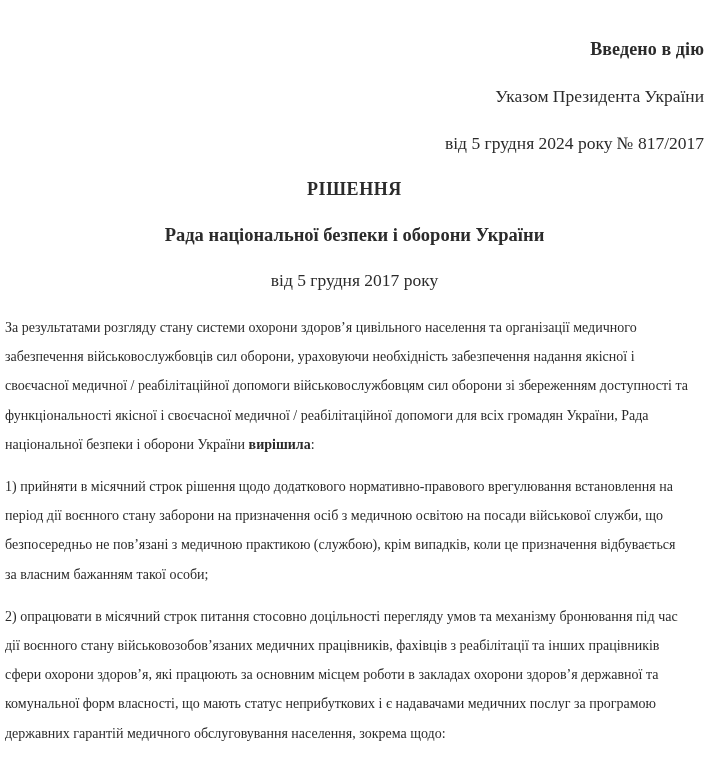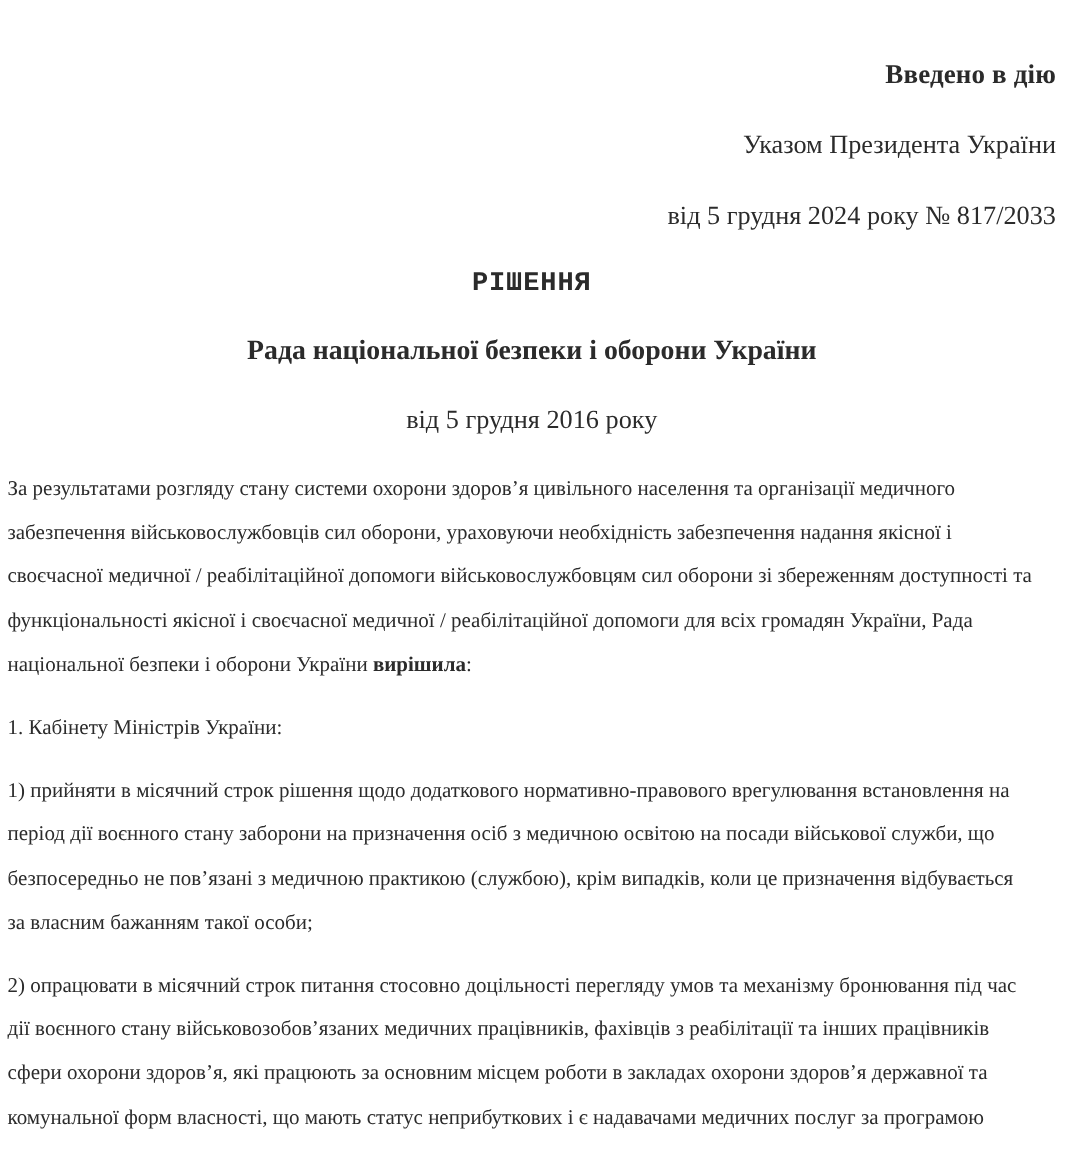--- a/index.html
+++ b/index.html
@@ -42,21 +42,20 @@
     margin-top: 20px;
   }
 
   
   .doc-title {
     margin-top: 22px;
     text-align: center;
     font-weight: bold;
     font-size: 18px;
     letter-spacing: .6px;
-    font-family: Liberation Mono, monospace;
   }
   .doc-subtitle {
     margin-top: 25px;
     text-align: center;
     font-weight: bold;
     font-size: 18.5px;
   }
   .doc-date {
     margin-top: 24px;
     text-align: center;
@@ -91,35 +90,34 @@
   }
 </style>
 </head>
 <body>
 
 <div class="page">
 
   <div class="enactment">
     <div class="line-bold">Введено в дію</div>
     <div class="line">Указом Президента України</div>
-    <div class="line">від 5 грудня 2024 року № 817/2033</div>
+    <div class="line">від 5 грудня 2024 року № 817/2017</div>
   </div>
 
   <div class="doc-title">РІШЕННЯ</div>
 
   <div class="doc-subtitle">Рада національної безпеки і оборони України</div>
 
-  <div class="doc-date">від 5 грудня 2016 року</div>
+  <div class="doc-date">від 5 грудня 2017 року</div>
 
 
   <div class="body-block">
 
     <p class="para"><span>За результатами розгляду стану системи охорони здоров’я цивільного населення та організації медичного забезпечення військовослужбовців сил оборони, ураховуючи необхідність забезпечення надання якісної і своєчасної медичної / реабілітаційної допомоги військовослужбовцям сил оборони зі збереженням доступності та функціональності якісної і своєчасної медичної / реабілітаційної допомоги для всіх громадян України, Рада національної безпеки і оборони України </span><b>вирішила</b><span>:</span></p>
 
-    <p class="para">1. Кабінету Міністрів України:</p>
 
     <p class="para">1) прийняти в місячний строк рішення щодо додаткового нормативно-правового врегулювання встановлення на період дії воєнного стану заборони на призначення осіб з медичною освітою на посади військової служби, що безпосередньо не пов’язані з медичною практикою (службою), крім випадків, коли це призначення відбувається за власним бажанням такої особи;</p>
 
     <p class="para">2) опрацювати в місячний строк питання стосовно доцільності перегляду умов та механізму бронювання під час дії воєнного стану військовозобов’язаних медичних працівників, фахівців з реабілітації та інших працівників сфери охорони здоров’я, які працюють за основним місцем роботи в закладах охорони здоров’я державної та комунальної форм власності, що мають статус неприбуткових і є надавачами медичних послуг за програмою державних гарантій медичного обслуговування населення, зокрема щодо:</p>
 
   </div>
 
 </div>
 
 </body></html>

